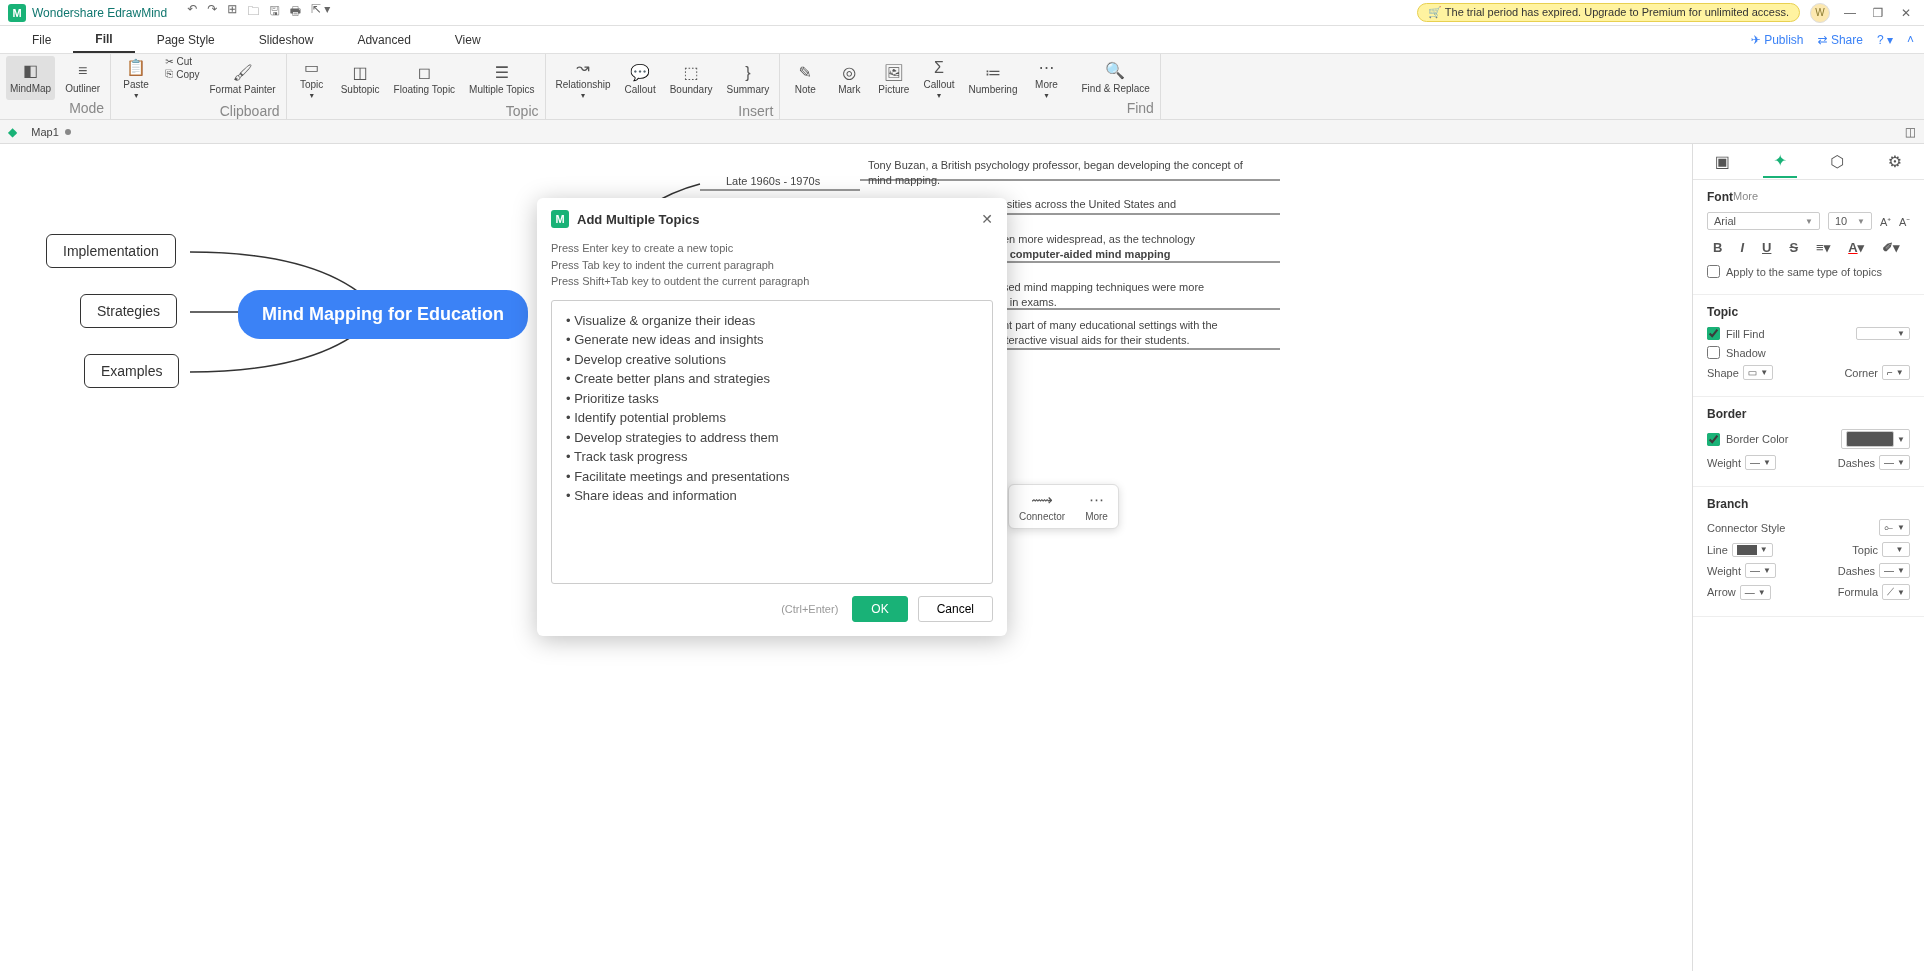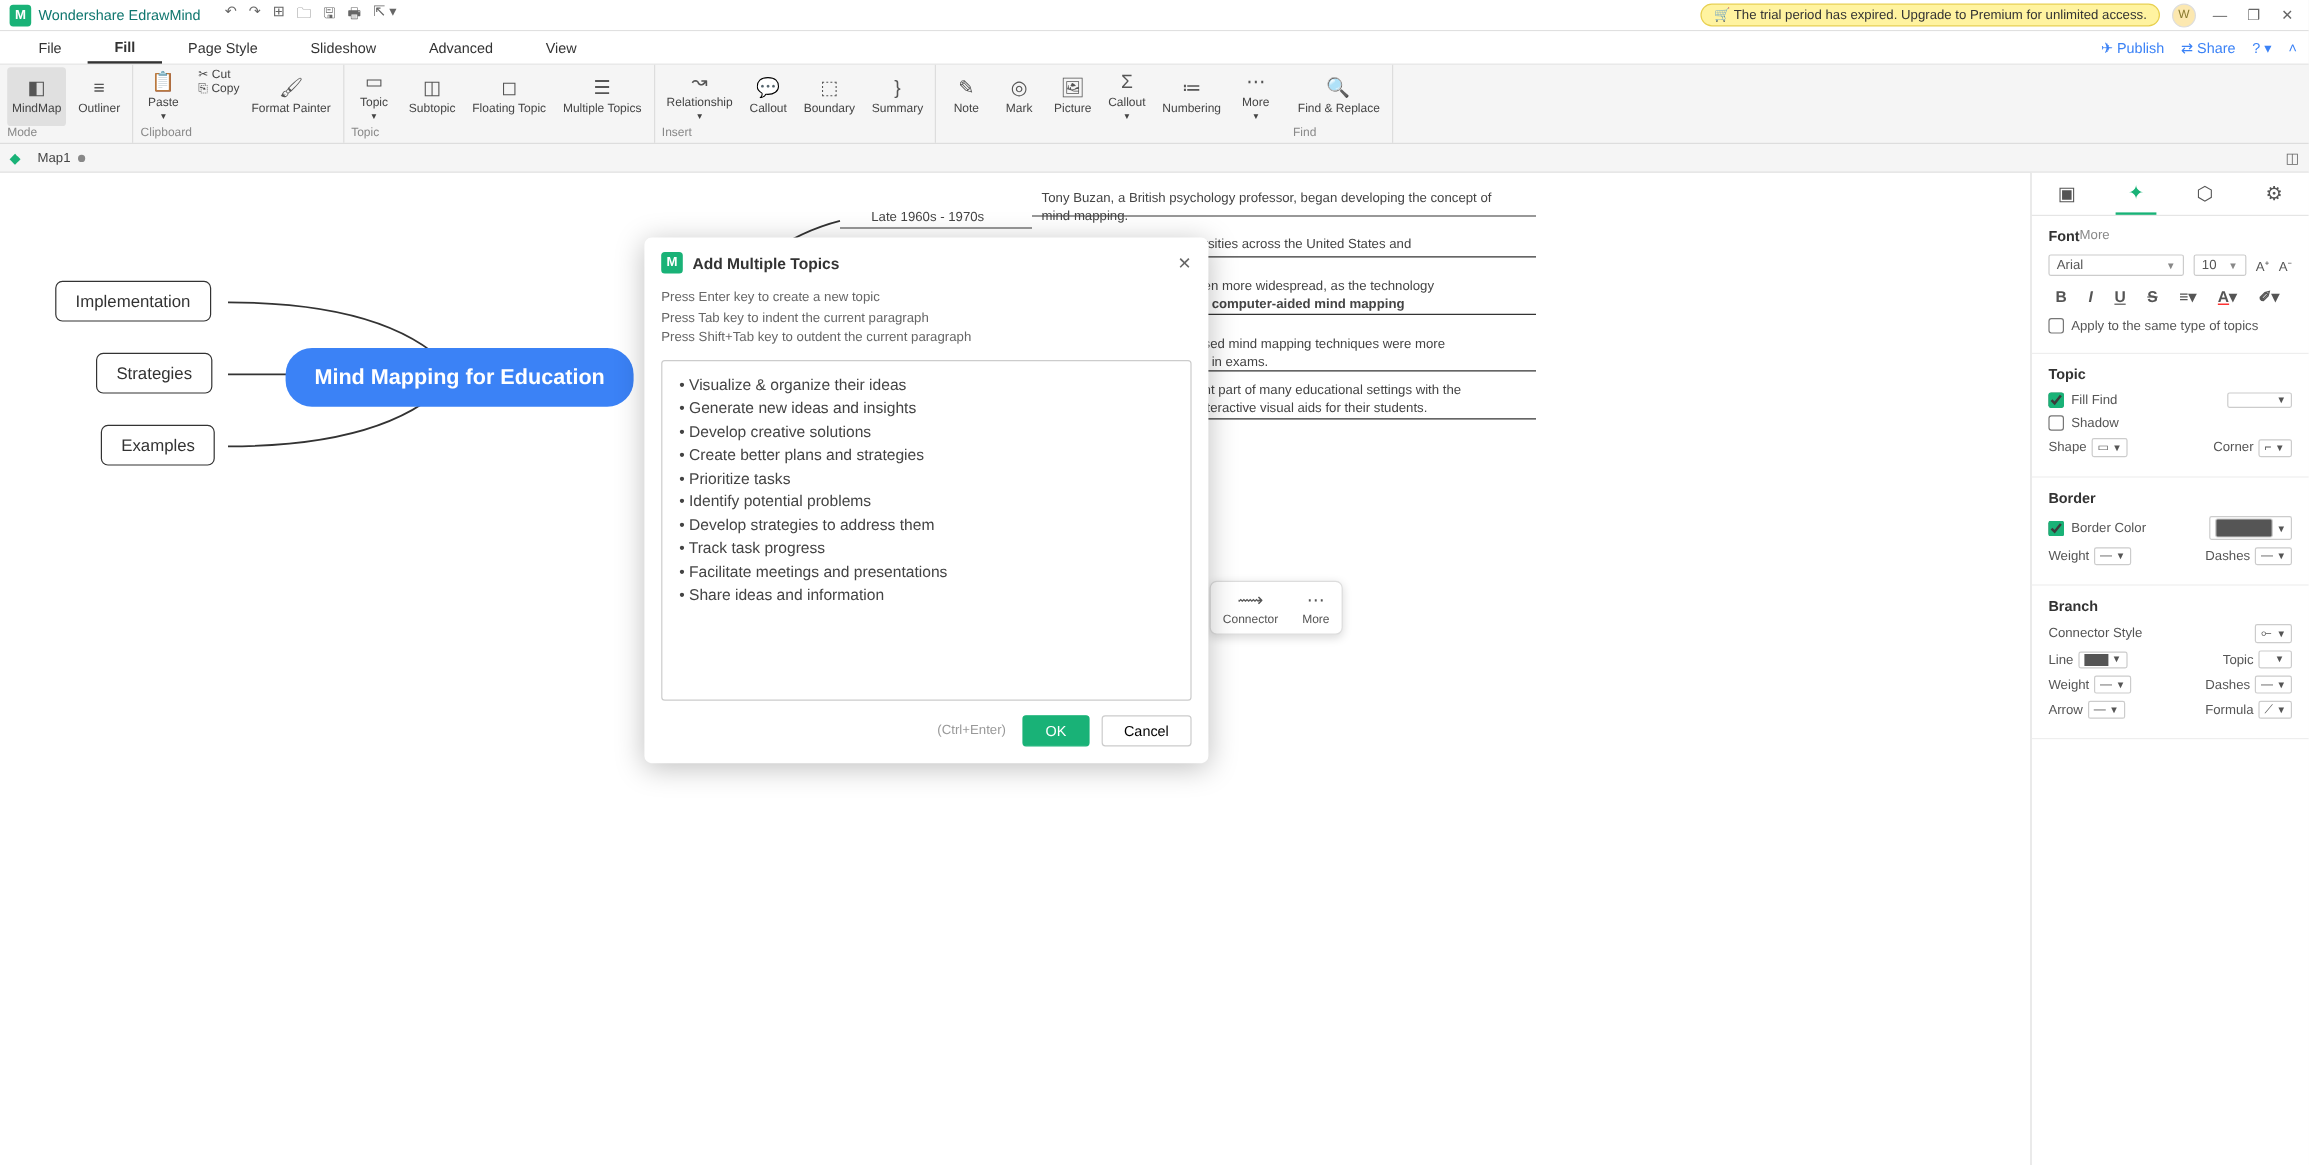--- a/index.html
+++ b/index.html
@@ -17,21 +17,21 @@
 .menubar{height:28px;background:#fff;display:flex;align-items:center;padding:0 10px;border-bottom:1px solid #e0e0e0}
 .menubar .tab{padding:0 22px;height:100%;display:flex;align-items:center;font-size:12px;cursor:pointer}
 .menubar .tab.active{font-weight:600;border-bottom:2px solid #333}
 .menubar .right{margin-left:auto;display:flex;gap:14px;align-items:flex-start;color:#3b82f6;font-size:12px}
 .ribbon{height:66px;background:#f5f5f5;display:flex;border-bottom:1px solid #ddd}
 .ribbon-group{display:flex;flex-direction:column;border-right:1px solid #ddd;padding:2px 6px}
 .ribbon-items{display:flex;gap:6px;flex:1}
 .ribbon-btn{display:flex;flex-direction:column;align-items:center;justify-content:center;min-width:38px;padding:2px 4px;font-size:10px;color:#444;cursor:pointer;text-align:center;line-height:1.2}
 .ribbon-btn .ic{font-size:16px;margin-bottom:2px;color:#555}
 .ribbon-btn.sel{background:#e0e0e0;border-radius:3px}
-.ribbon-group-label{font-size:10px;color:#888;text-align:left;padding-bottom:1px}
+.ribbon-group-label{font-size:14px;color:#888;text-align:right;padding-bottom:1px}
 .clip-small{display:flex;flex-direction:column;gap:1px;font-size:10px;color:#444;margin-left:4px}
 .clip-small div{display:flex;align-items:center;gap:3px;cursor:pointer}
 .doctabs{height:24px;background:#f5f5f5;display:flex;align-items:center;padding:0 8px;border-bottom:1px solid #ddd}
 .doctab{display:flex;align-items:center;gap:6px;padding:2px 10px;font-size:11px;color:#444}
 .doctab .dot{width:6px;height:6px;background:#888;border-radius:50%}
 .doctabs .right-ic{margin-left:auto;color:#666;cursor:pointer}
 .workspace{display:flex;height:calc(100vh - 144px);background:#fff}
 .canvas{flex:1;position:relative;overflow:hidden}
 .sidepanel{width:232px;border-left:1px solid #ddd;background:#fff;display:flex;flex-direction:column}
 .side-tabs{height:36px;display:flex;border-bottom:1px solid #e5e5e5;align-items:center;justify-content:space-around}

